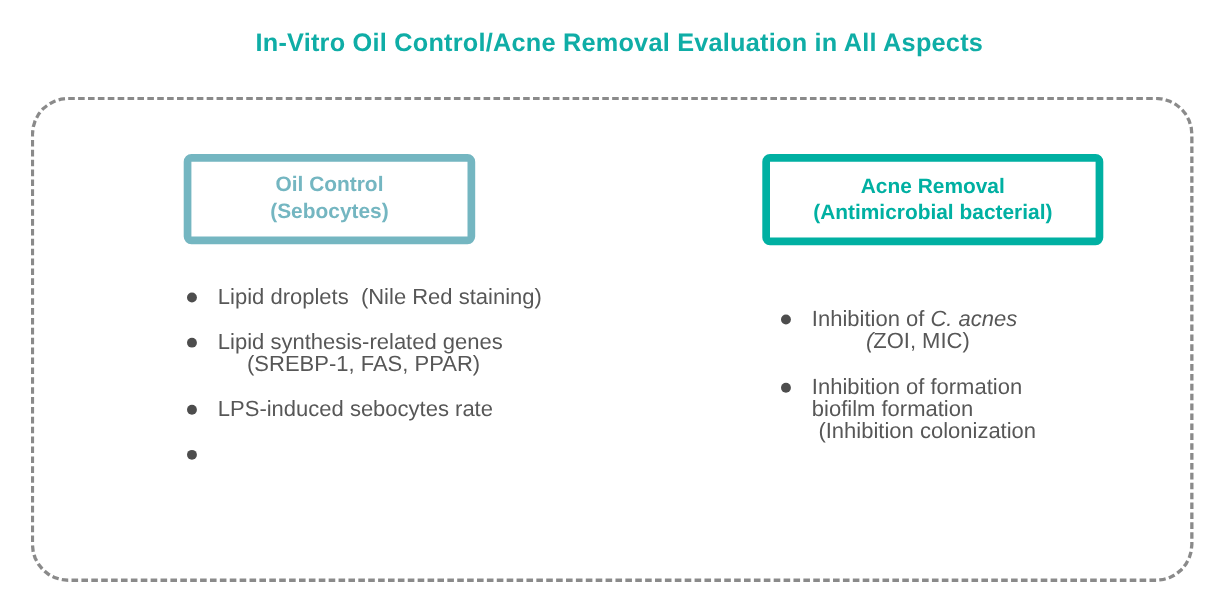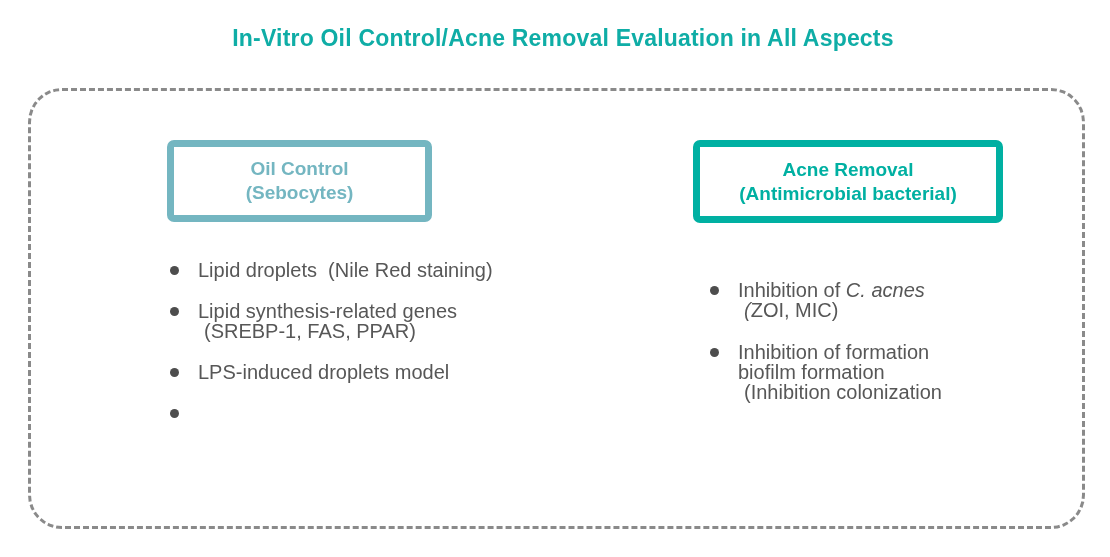--- a/index.html
+++ b/index.html
@@ -72,21 +72,21 @@
     margin-top: 6px;
     margin-right: 19px;
     border-radius: 50%;
     background: var(--bullet-color, #4D4D4D);
   }
   .line {
     display: block;
     line-height: 20px;
     white-space: pre;
   }
-  .line.indent { padding-left: 6px; }
+  .line.indent { padding-left: 6px; text-align: center; }
   .it { font-style: italic; }
 </style>
 </head>
 <body style="--title-color: #0FADA6; --left-accent: #74B6C1; --right-accent: #00B0A2; --frame-border: #8A8A8A; --bullet-color: #4D4D4D; --text-color: #575757; --background: #FFFFFF;">
 
 <div class="title">In-Vitro Oil Control/Acne Removal Evaluation in All Aspects</div>
 
 <div class="frame"></div>
 
 <div class="panel-box left">
@@ -109,21 +109,21 @@
   <li class="item">
     <span class="dot"></span>
     <span class="lines">
       <span class="line">Lipid synthesis-related genes</span>
       <span class="line indent">(SREBP-1, FAS, PPAR)</span>
     </span>
   </li>
   <li class="item">
     <span class="dot"></span>
     <span class="lines">
-      <span class="line">LPS-induced droplets model</span>
+      <span class="line">LPS-induced sebocytes rate</span>
     </span>
   </li>
   <li class="item">
     <span class="dot"></span>
   </li>
 </ul>
 
 <ul class="bullets right-list">
   <li class="item">
     <span class="dot"></span>

